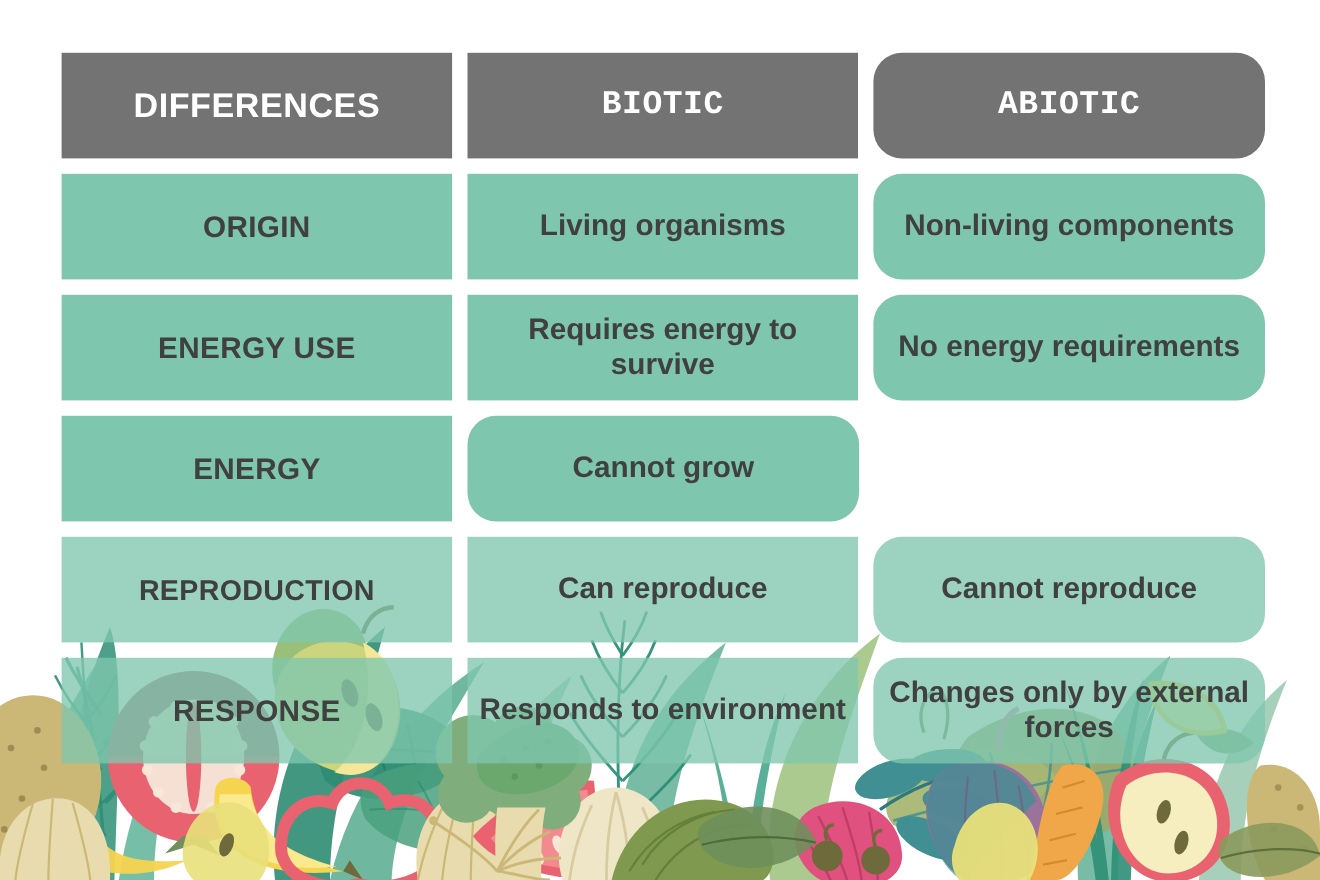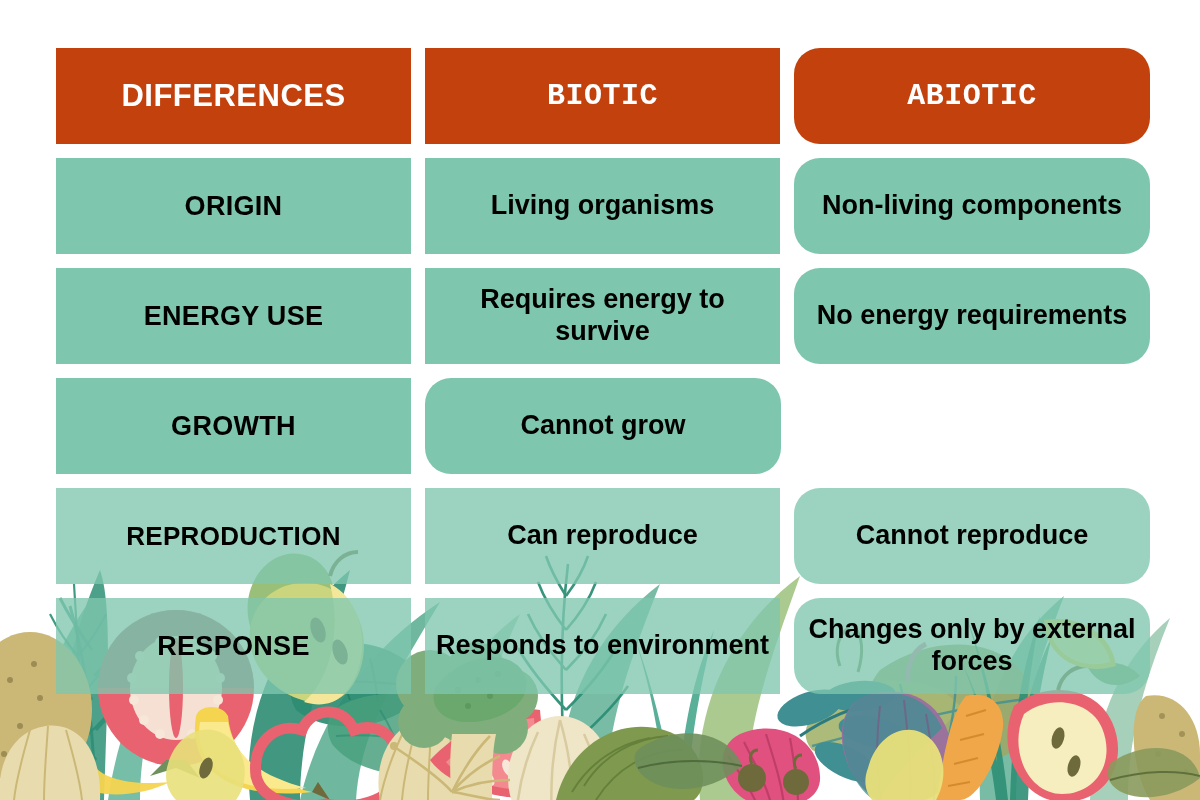--- a/index.html
+++ b/index.html
@@ -47,34 +47,34 @@
     text-align: center;
     padding: 6px 10px;
   }
   .col-1 { width: 355px; flex: 0 0 355px; }
   .col-2 { width: 355px; flex: 0 0 355px; }
   .col-3 { width: 356px; flex: 0 0 356px; border-radius: 26px; }
 
   
   .row-header { height: 96px; }
   .row-header .cell {
-    background: #c2410c;
+    background: #737373;
     color: #ffffff;
     font-weight: bold;
     letter-spacing: 0.5px;
   }
   .row-header .col-1 { font-size: 31px; }
   .row-header .col-2,
   .row-header .col-3 { font-size: 30px; font-family: Liberation Mono, monospace; }
 
   
   .row-body { height: 96px; }
   .row-body .cell {
     background: #7fc6ae;
-    color: #000000;
+    color: #404040;
   }
   .row-body .col-1 {
     font-weight: bold;
     font-size: 27px;
     letter-spacing: 0.3px;
   }
   .row-body .col-2,
   .row-body .col-3 {
     font-size: 27px;
     line-height: 1.18;
@@ -429,21 +429,21 @@
       <div class="cell col-3">Non-living components</div>
     </div>
 
     <div class="row row-body">
       <div class="cell col-1">ENERGY USE</div>
       <div class="cell col-2">Requires energy to survive</div>
       <div class="cell col-3">No energy requirements</div>
     </div>
 
     <div class="row row-body">
-      <div class="cell col-1">GROWTH</div>
+      <div class="cell col-1">ENERGY</div>
       <div class="cell col-3">Cannot grow</div>
     </div>
 
     <div class="row row-body row-overlay">
       <div class="cell col-1 label-long">REPRODUCTION</div>
       <div class="cell col-2">Can reproduce</div>
       <div class="cell col-3">Cannot reproduce</div>
     </div>
 
     <div class="row row-body row-overlay">

